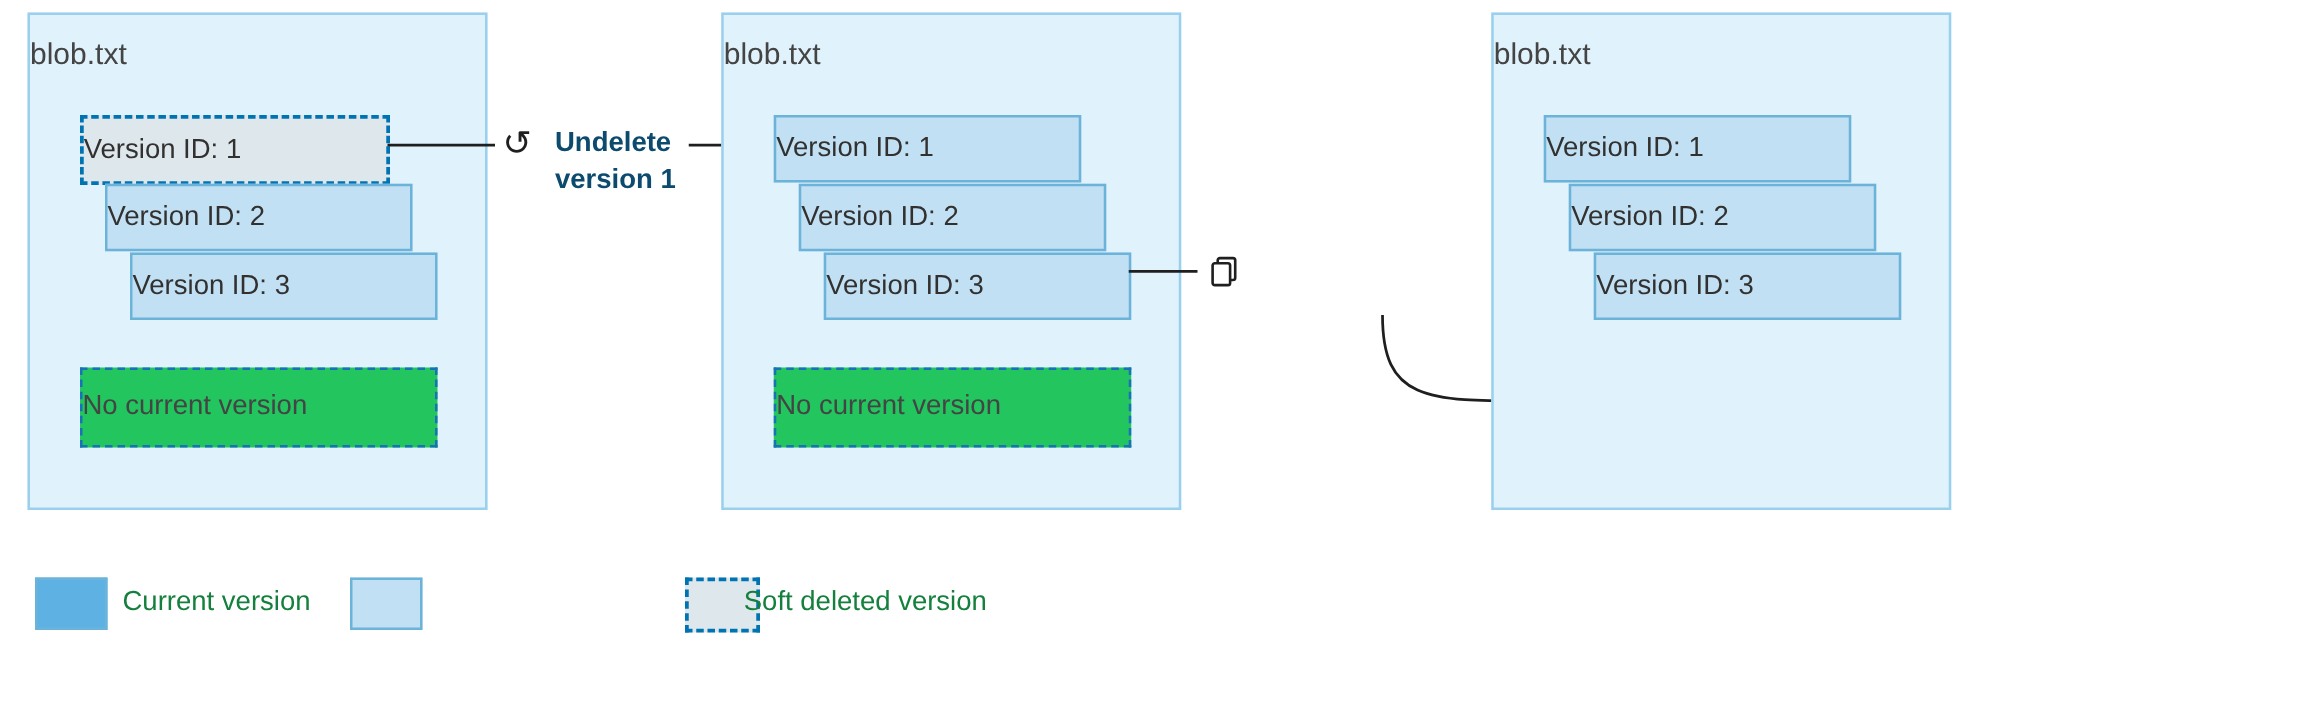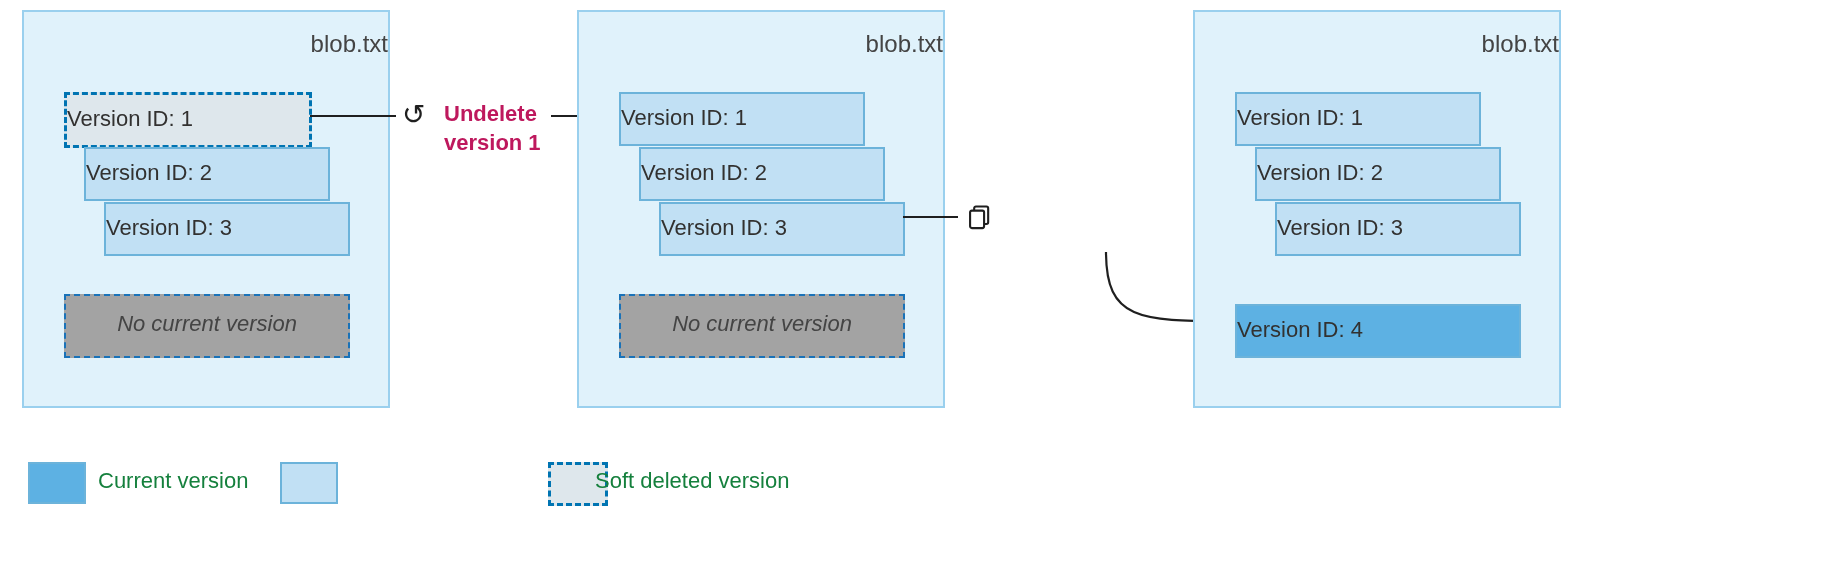--- a/index.html
+++ b/index.html
@@ -1,24 +1,24 @@
 <!DOCTYPE html>
 <html><head>
 <meta charset="utf-8">
 <style>
 html,body{margin:0;padding:0;font-family:"Segoe UI",Arial,sans-serif;color:#323130}
 .page{position:relative;width:1842px;height:566px;background:#fff}
 .panel{position:absolute;background:#e0f2fb;border:2px solid #9ad0ee}
-.panel-title{position:absolute;left:0;right:0;text-align:right;font-size:24px;color:#444}
+.panel-title{position:absolute;left:0;right:0;text-align:left;font-size:24px;color:#444}
 .vbox{position:absolute;height:50px;line-height:48px;text-align:left;font-size:22px;border:2px solid #6cb3da}
 .prev{background:#c1e0f4}
 .curr{background:#5db1e3}
 .soft{background:#dee7ec;border:3px dashed #0074b2}
-.nocv{position:absolute;height:60px;line-height:56px;text-align:center;font-size:22px;font-style:italic;color:#444;border:2px dashed #1972b8;background:#a3a3a3}
-.action{position:absolute;font-size:22px;font-weight:700;color:#be185d;line-height:1.3}
+.nocv{position:absolute;height:60px;line-height:56px;font-size:22px;color:#444;border:2px dashed #1972b8;background:#22c55e}
+.action{position:absolute;font-size:22px;font-weight:700;color:#0c4a6e;line-height:1.3}
 .undel-icon{position:absolute;color:#1f1f1f}
 .copy-icon{position:absolute}
 .copy-icon svg{display:block}
 .leg-box{position:absolute;width:54px;height:38px}
 .leg-text{position:absolute;font-size:22px;color:#15803d}
 svg.conn{position:absolute;overflow:visible}
 svg.conn path{stroke:#1f1f1f;stroke-width:2.2;fill:none}
 svg.conn .head{fill:#1f1f1f;stroke:none}
 </style>
 </head>
@@ -76,21 +76,20 @@
   <polygon class="head" points="1228,321 1217,315 1217,327"></polygon>
 </svg>
 
 <div class="panel" style="left:1193px;top:10px;width:364px;height:394px">
   <div class="panel-title" style="top:18px">blob.txt</div>
 
   <div class="vbox prev" style="left:40px;top:80px;width:242px">Version ID: 1</div>
   <div class="vbox prev" style="left:60px;top:135px;width:242px">Version ID: 2</div>
   <div class="vbox prev" style="left:80px;top:190px;width:242px">Version ID: 3</div>
 
-  <div class="vbox curr" style="left:40px;top:292px;width:282px">Version ID: 4</div>
 </div>
 
 <div class="leg-box curr" style="left:28px;top:462px;border:2px solid #6cb3da"></div>
 <div class="leg-text" style="left:98px;top:468px">Current version</div>
 
 <div class="leg-box prev" style="left:280px;top:462px;border:2px solid #6cb3da"></div>
 
 <div class="leg-box" style="left:548px;top:462px;background:#dee7ec;border:3px dashed #0074b2"></div>
 <div class="leg-text" style="left:595px;top:468px">Soft deleted version</div>
 

